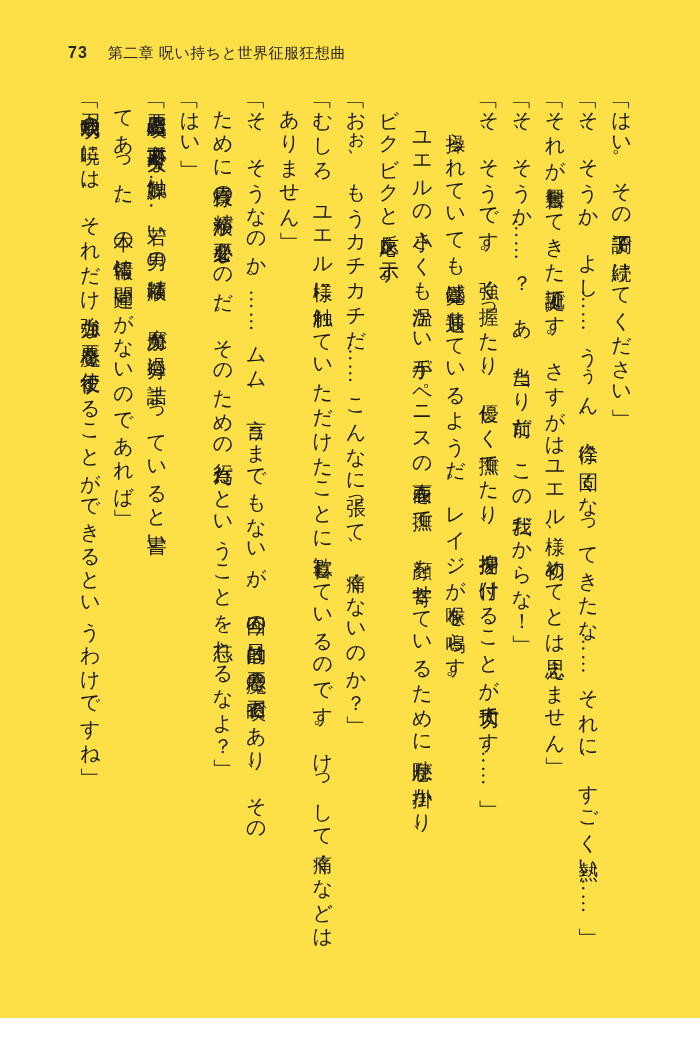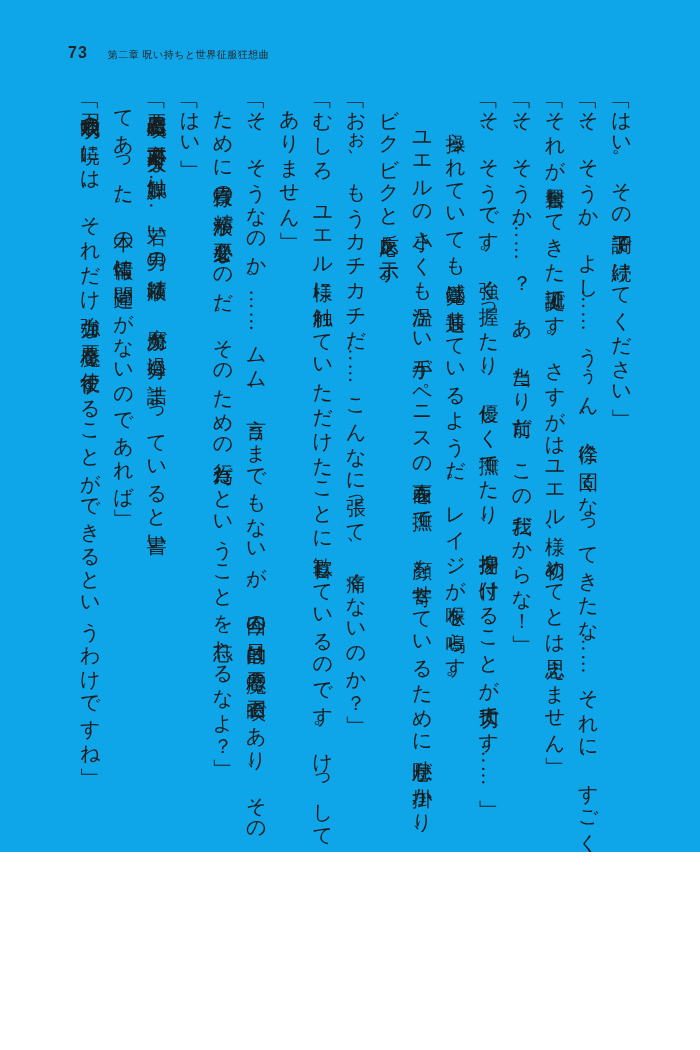--- a/index.html
+++ b/index.html
@@ -3,42 +3,42 @@
 <meta charset="utf-8">
 <style>
   html, body {
     margin: 0;
     padding: 0;
     background: #ffffff;
   }
   .page {
     position: relative;
     width: 700px;
-    height: 852px;
-    background: #0ea5e9;
+    height: 1018px;
+    background: #fde047;
     overflow: hidden;
   }
   
   .running-head {
     position: absolute;
     top: 44px;
     left: 68px;
     display: flex;
     align-items: baseline;
     font-family: "Liberation Sans", "DejaVu Sans", sans-serif;
     color: #262626;
   }
   .page-number {
     font-size: 16px;
     font-weight: 700;
     letter-spacing: 1px;
   }
   .chapter-title {
     margin-left: 20px;
-    font-size: 10px;
+    font-size: 15px;
     font-weight: 500;
     letter-spacing: 0.5px;
   }
   
   .body-text {
     position: absolute;
     top: 96px;
     right: 62px;
     height: 905px;
     writing-mode: vertical-rl;

